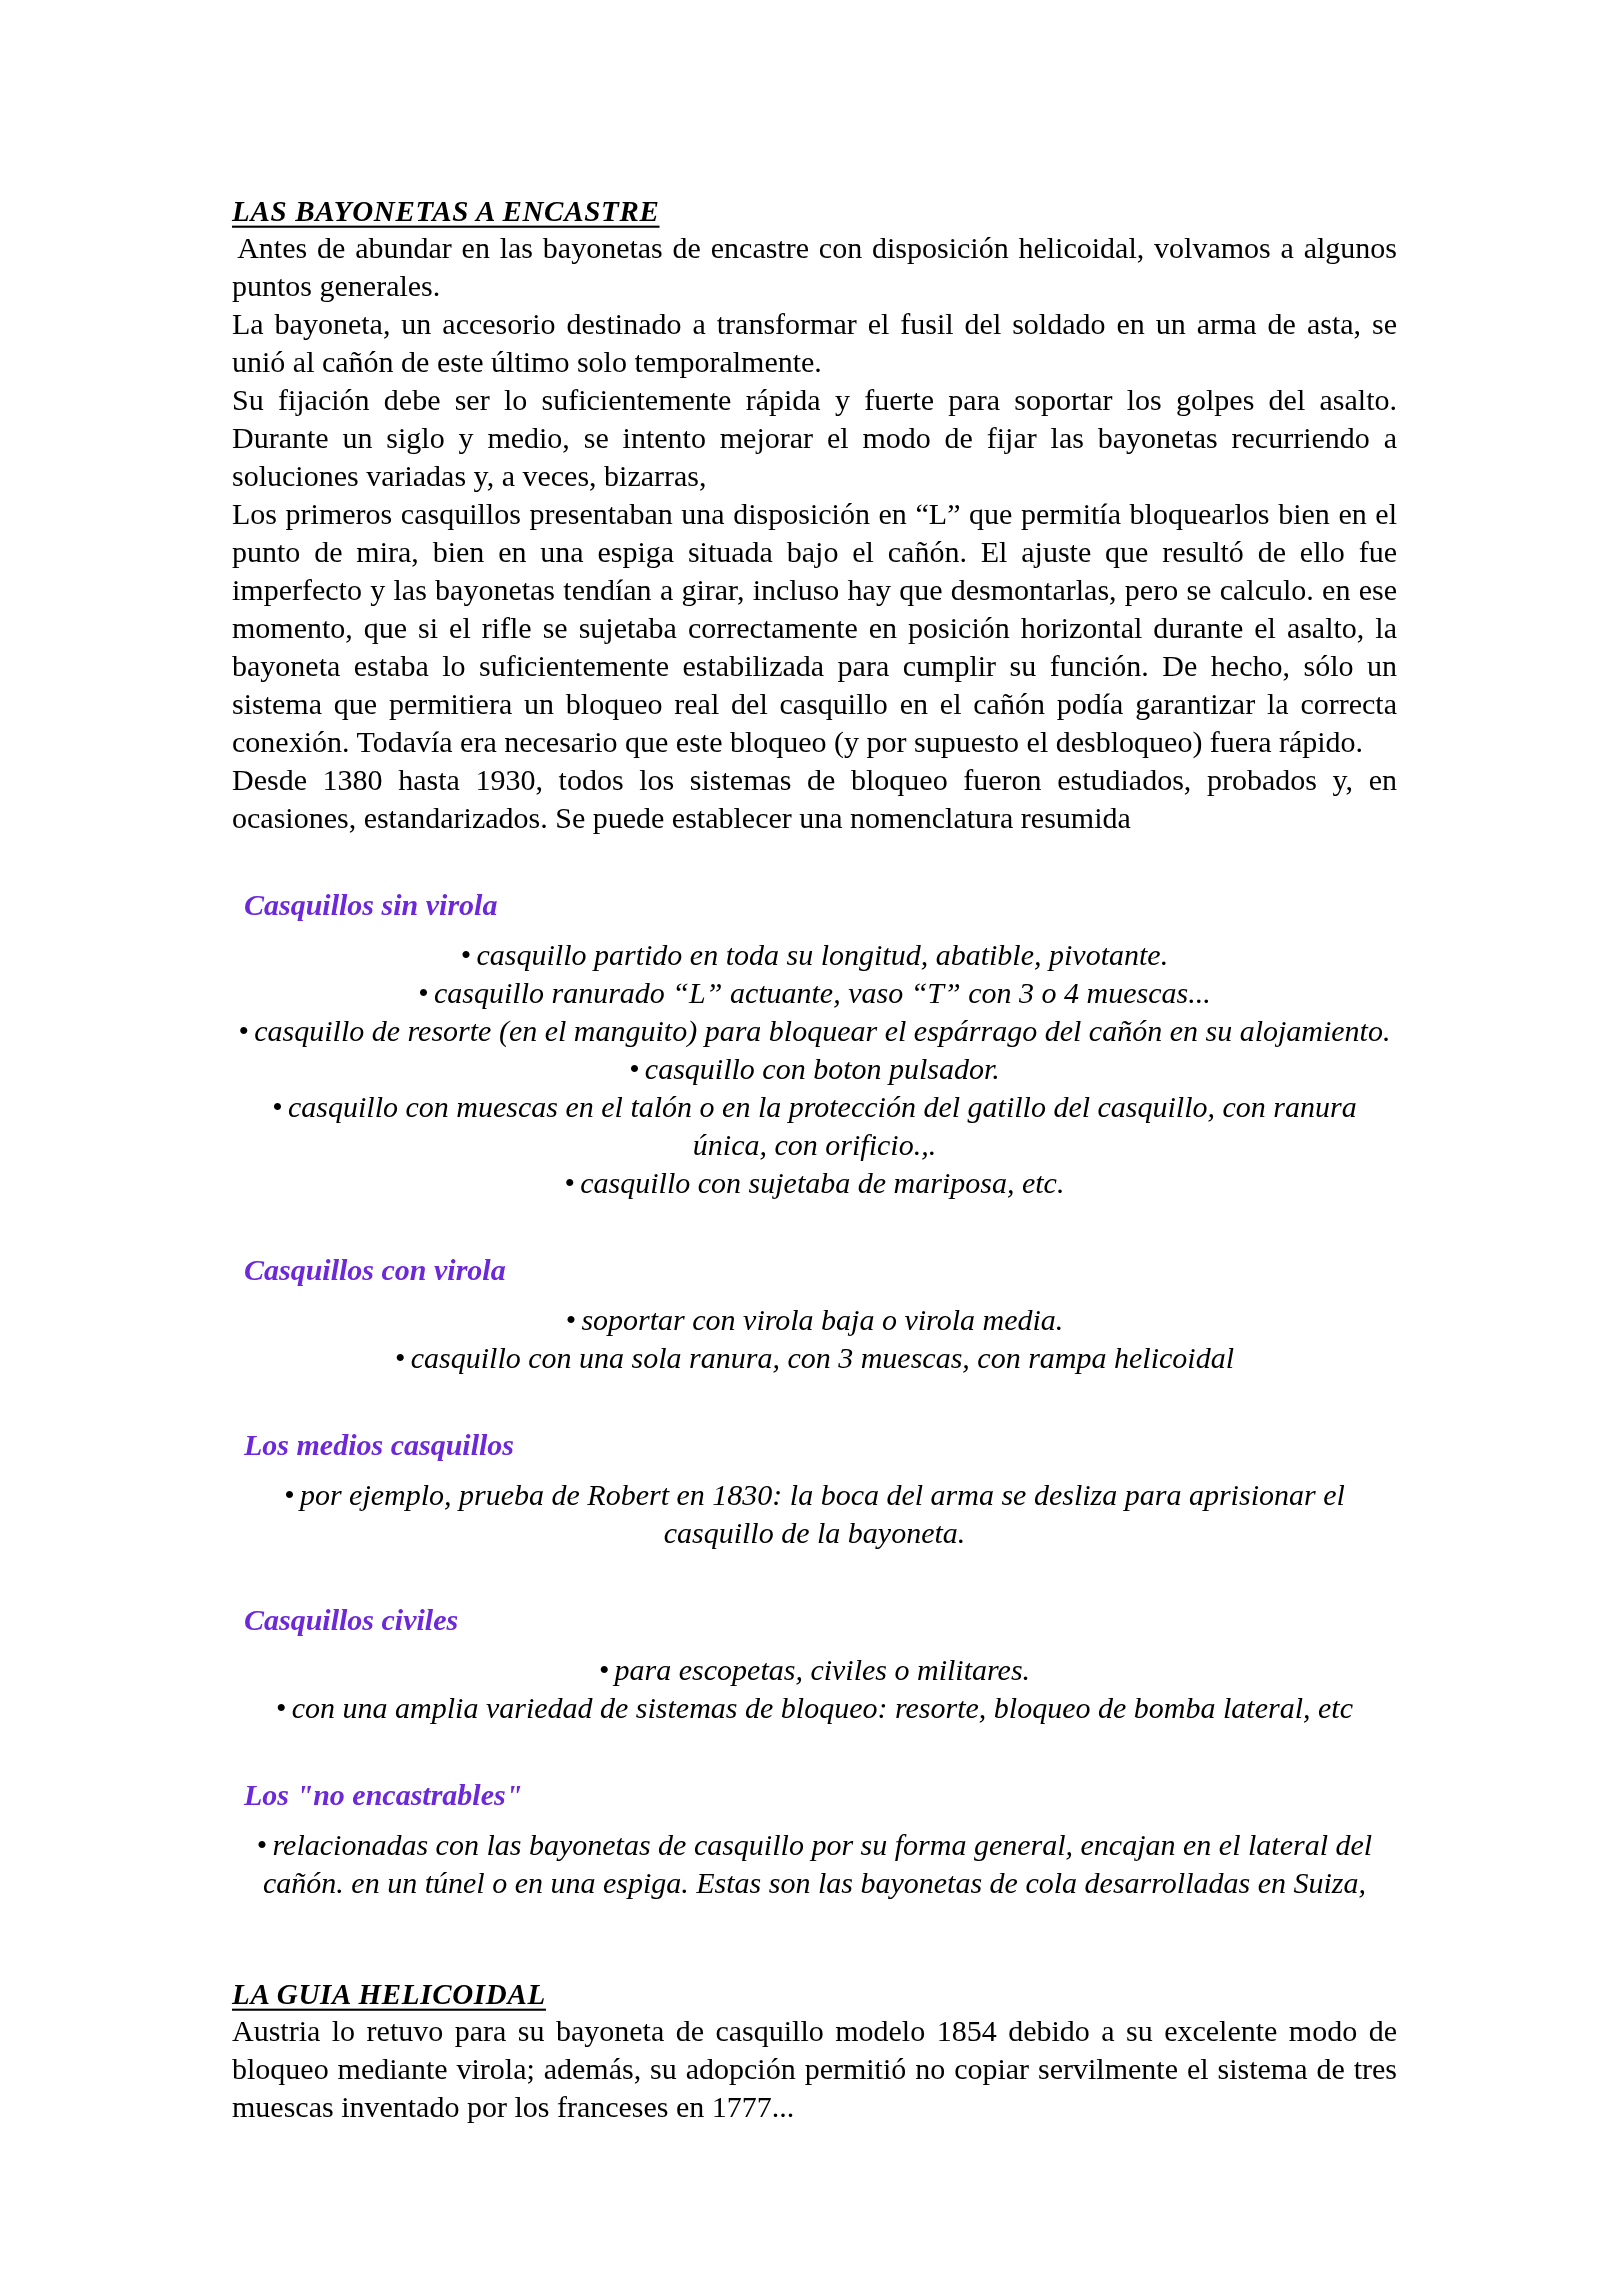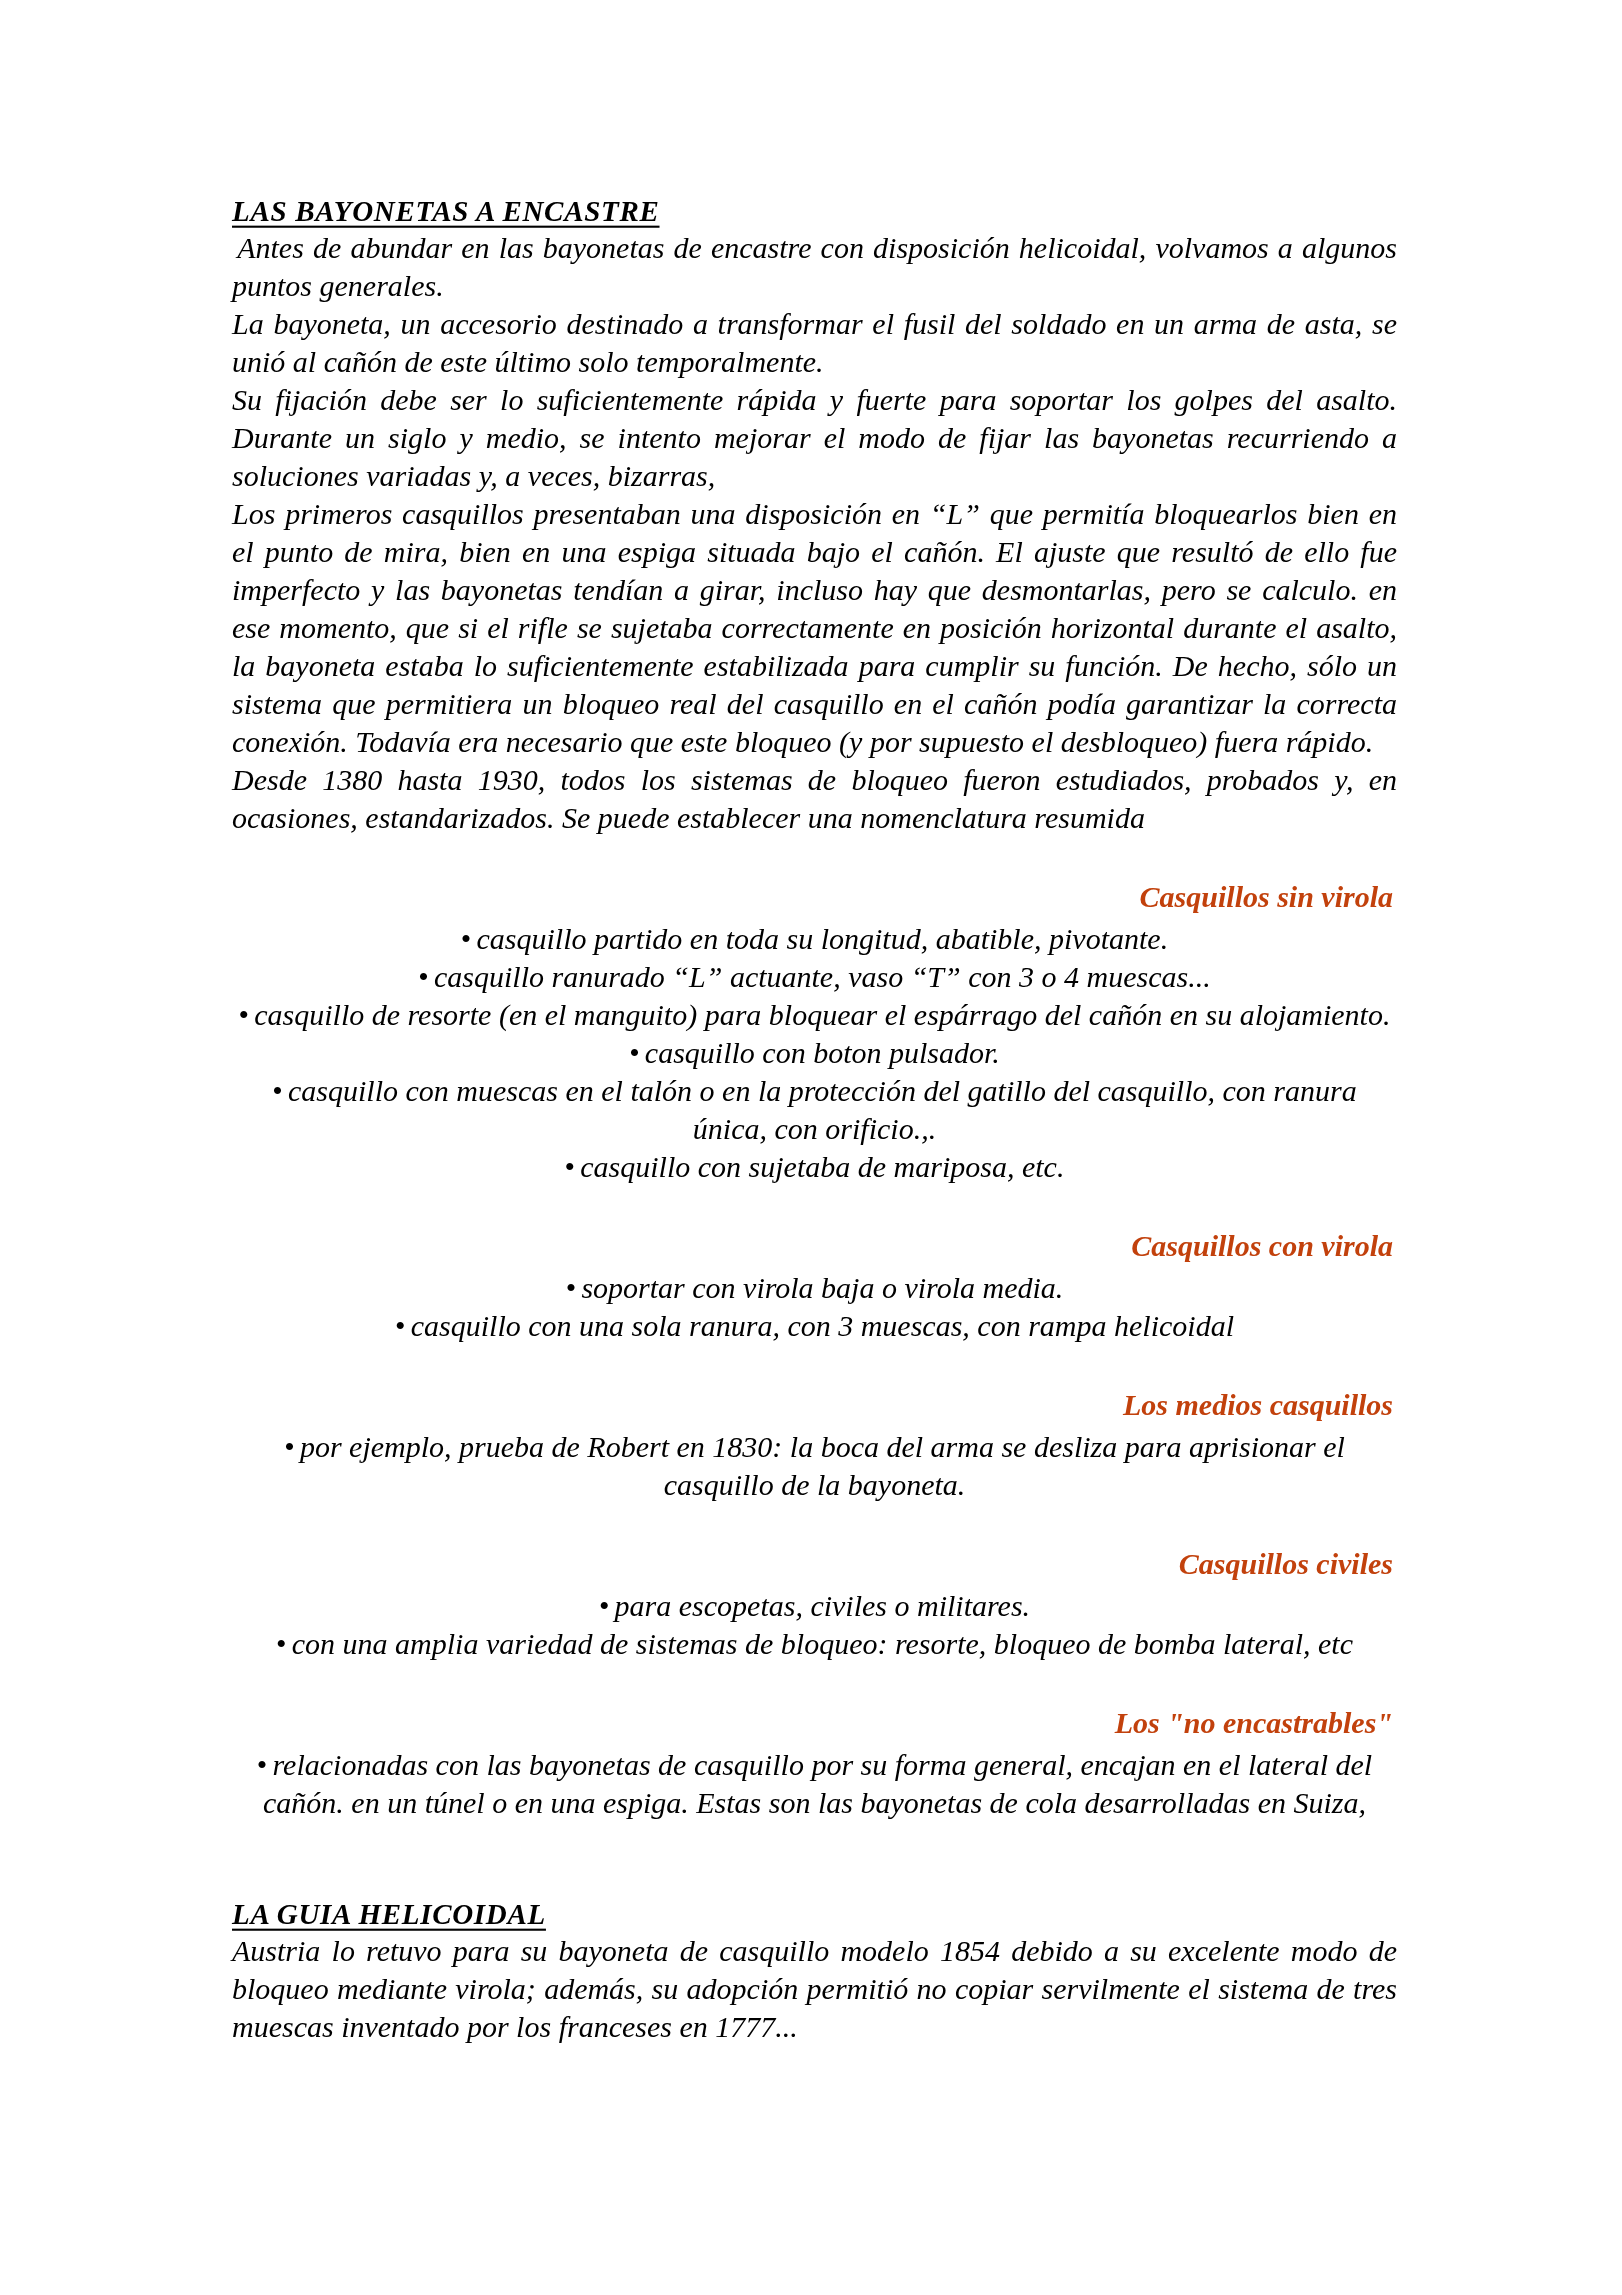--- a/index.html
+++ b/index.html
@@ -31,36 +31,34 @@
     text-underline-offset: 3.9px;
     font-size: 29px;
     letter-spacing: 0.7px;
     line-height: 38px;
     margin: 0;
     color: #000;
     transform: scaleY(1.05);
     transform-origin: left top;
   }
   .para {
-    font-style: italic;
     font-size: 30px;
     line-height: 38px;
     margin: 0;
     text-align: justify;
     text-align-last: left;
   }
   .para.leading-space { text-indent: 5.2px; }
   .sub-heading {
-    color: #c2410c;
+    color: #6d28d9;
     font-weight: bold;
     font-style: italic;
     font-size: 30px;
     line-height: 38px;
-    margin: 4px;
-    text-align: right;
+    margin: 12px;
   }
   .list {
     margin: 0;
     padding: 0;
     list-style: none;
   }
   .list-item {
     font-style: italic;
     font-size: 30px;
     line-height: 38px;

